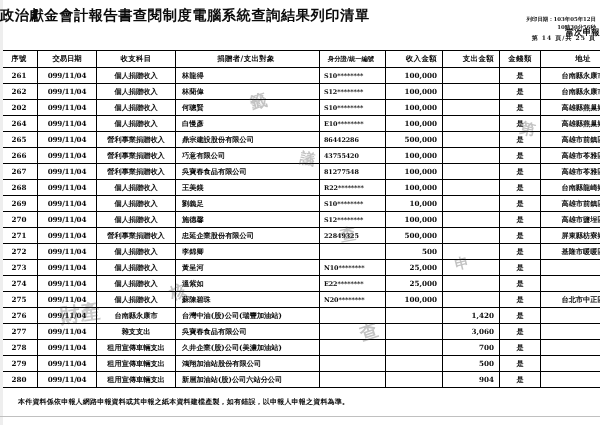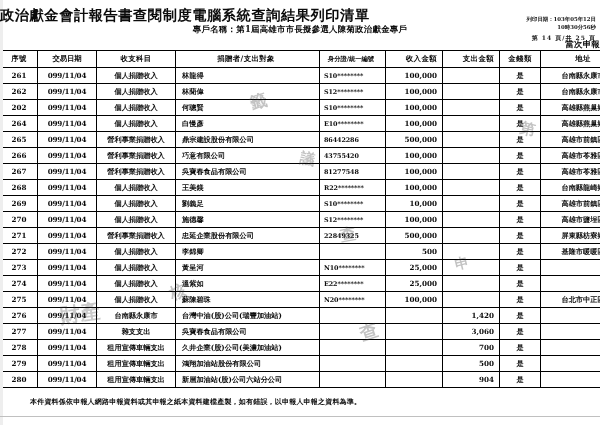--- a/index.html
+++ b/index.html
@@ -87,21 +87,21 @@
   .c-acct{width:72px;text-align:center;}
   .c-party{width:140px;text-align:left;padding-left:6px;margin-left:28px;}
   .c-id{width:62px;text-align:left;padding-left:4px;font-size:6.4px;letter-spacing:-0.1px;margin-left:10px;}
   .c-in{width:48px;text-align:right;padding-right:5px;}
   .c-out{width:48px;text-align:right;padding-right:5px;}
   .c-kind{width:34px;text-align:center;}
   .c-addr{width:78px;text-align:center;}
   thead .c-party,thead .c-id{text-align:center;padding-left:0;}
   
   .foot{
-    margin:9px 0 0 30px;
+    margin:9px 0 0 18px;
     font-size:7px;
     font-weight:bold;
     letter-spacing:0.2px;
     font-family:"DejaVu Serif","Liberation Serif",serif;
   }
   .rule{
     position:absolute;left:0;right:0;bottom:8px;
     border-top:1px solid #bdbdbd;
   }
   .edge-l{position:absolute;left:0;top:0;bottom:0;width:3px;background:#e9e9e9;}
@@ -124,21 +124,20 @@
   .s8{left:360px;top:320px;font-size:18px;transform:rotate(-18deg);}
 </style>
 </head>
 <body>
 
 <div class="page">
   <div class="edge-l"></div>
 
   <div class="hdr">
     <div class="title">政治獻金會計報告書查閱制度電腦系統查詢結果列印清單</div>
-    <div class="subtitle">專戶名稱：第1屆高雄市市長擬參選人陳菊政治獻金專戶</div>
     <div class="subtitle2">當次申報</div>
     <div class="meta">
       <div>列印日期：103年05年12日</div>
       <div>10時30分56秒</div>
       <div class="pg">第 14 頁/共 25 頁</div>
     </div>
   </div>
 
   <table>
     <thead>

